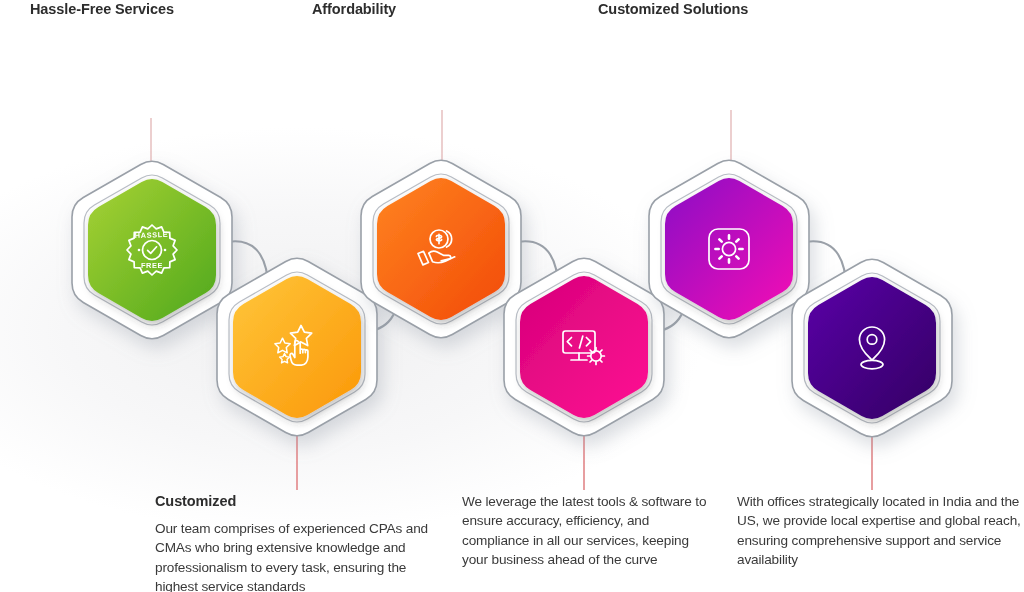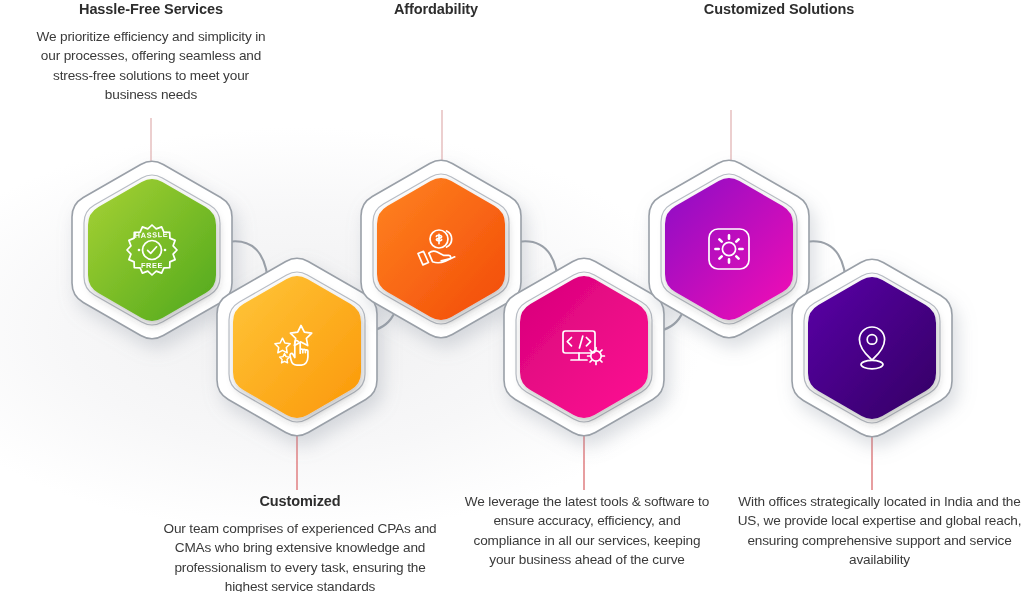--- a/index.html
+++ b/index.html
@@ -12,53 +12,52 @@
   #stage {
     position:relative;
     width:1024px; height:592px;
     background:
       radial-gradient(ellipse 520px 260px at 300px 330px, #f0f0f1 0%, #f7f7f8 45%, #ffffff 78%),
       radial-gradient(ellipse 520px 260px at 760px 320px, #f1f1f2 0%, #f8f8f9 45%, #ffffff 78%),
       #ffffff;
   }
 
   
-  .block { position:absolute; text-align:center; }
+  .block { position:absolute; }
   .block h3 {
     font-size:14.5px; font-weight:bold; color:#2d2d2d;
     letter-spacing:-0.1px; line-height:1.25; margin-bottom:9px;
   }
   .block p {
     font-size:13.6px; color:#3a3a3a; line-height:1.42;
     letter-spacing:-0.15px;
   }
 
   .b-top1 { left:30px;  top:0px;   width:242px; }
   .b-top2 { left:312px; top:0px;   width:248px; }
-  .b-top3 { left:598px; top:0px;   width:290px;margin-left:36px; }
+  .b-top3 { left:598px; top:0px;   width:290px; }
   .b-bot1 { left:155px; top:492px; width:290px; }
   .b-bot2 { left:462px; top:492px; width:250px; }
   .b-bot3 { left:737px; top:492px; width:285px; }
 
   
   #art { position:absolute; left:0; top:0; width:1024px; height:592px; }
 
   
   .stem { position:absolute; width:1.6px; }
   .stem.top    { background:#eccfcf; }
   .stem.bottom { background:#e79ea0; }
 </style>
 </head>
 <body>
 
 <div id="stage">
 
   <div class="block b-top1">
     <h3>Hassle-Free Services</h3>
-    <p>We prioritize efficiency and simplicity in our processes, offering seamless and stress-free solutions to meet your business needs</p>
   </div>
 
   <div class="block b-top2">
     <h3>Affordability</h3>
   </div>
 
   <div class="block b-top3">
     <h3>Customized Solutions</h3>
   </div>
 

